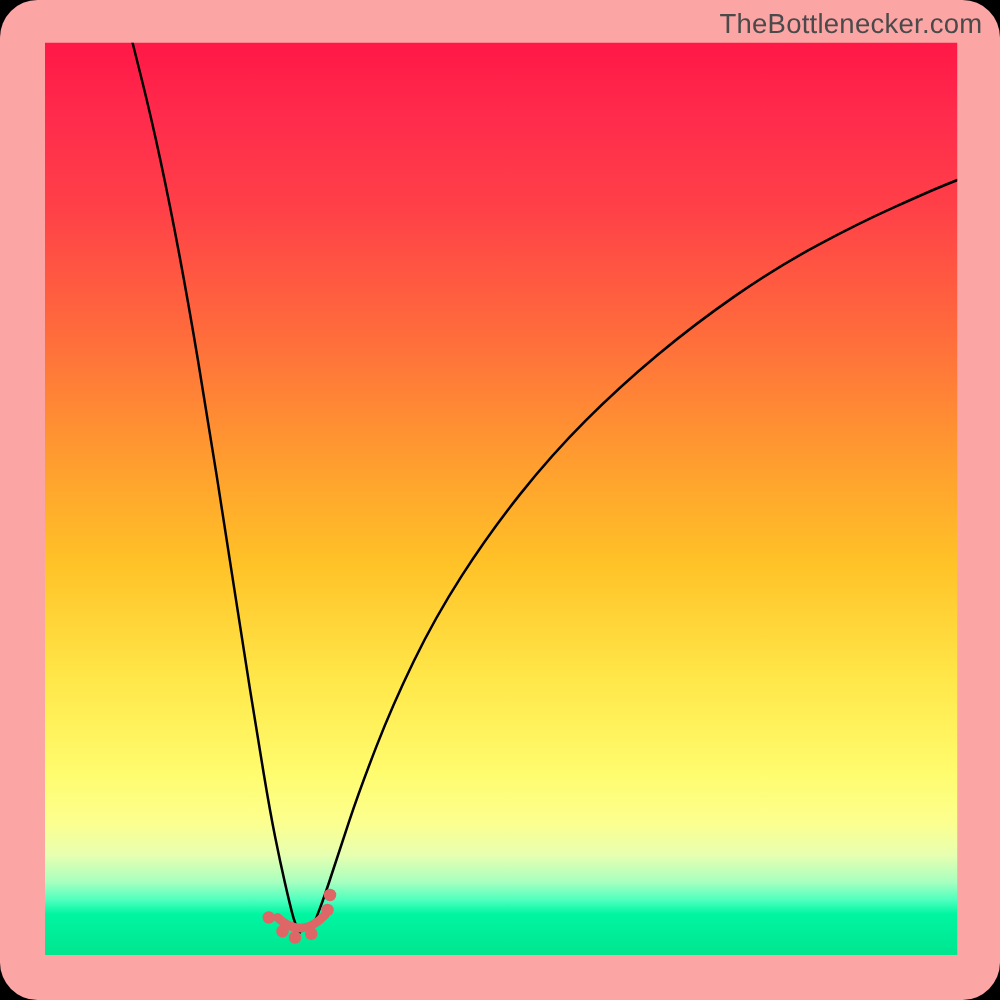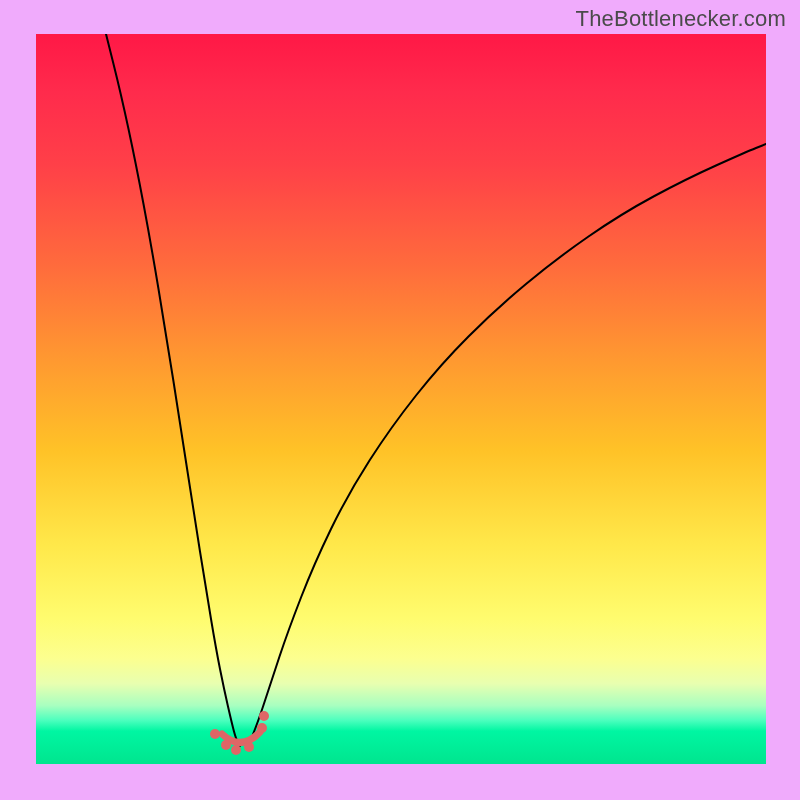--- a/index.html
+++ b/index.html
@@ -8,21 +8,22 @@
     width: 800px;
     height: 800px;
     background: #000;
     overflow: hidden;
     font-family: Arial, Helvetica, sans-serif;
   }
   .stage {
     position: relative;
     width: 800px;
     height: 800px;
-    background: #f0abfc;
+    background: #fca5a5;
+    border-radius: 30px;
   }
   .watermark {
     position: absolute;
     top: 6px;
     right: 14px;
     color: #4a4a4a;
     font-size: 22px;
     font-weight: 400;
     letter-spacing: 0.2px;
     z-index: 5;

